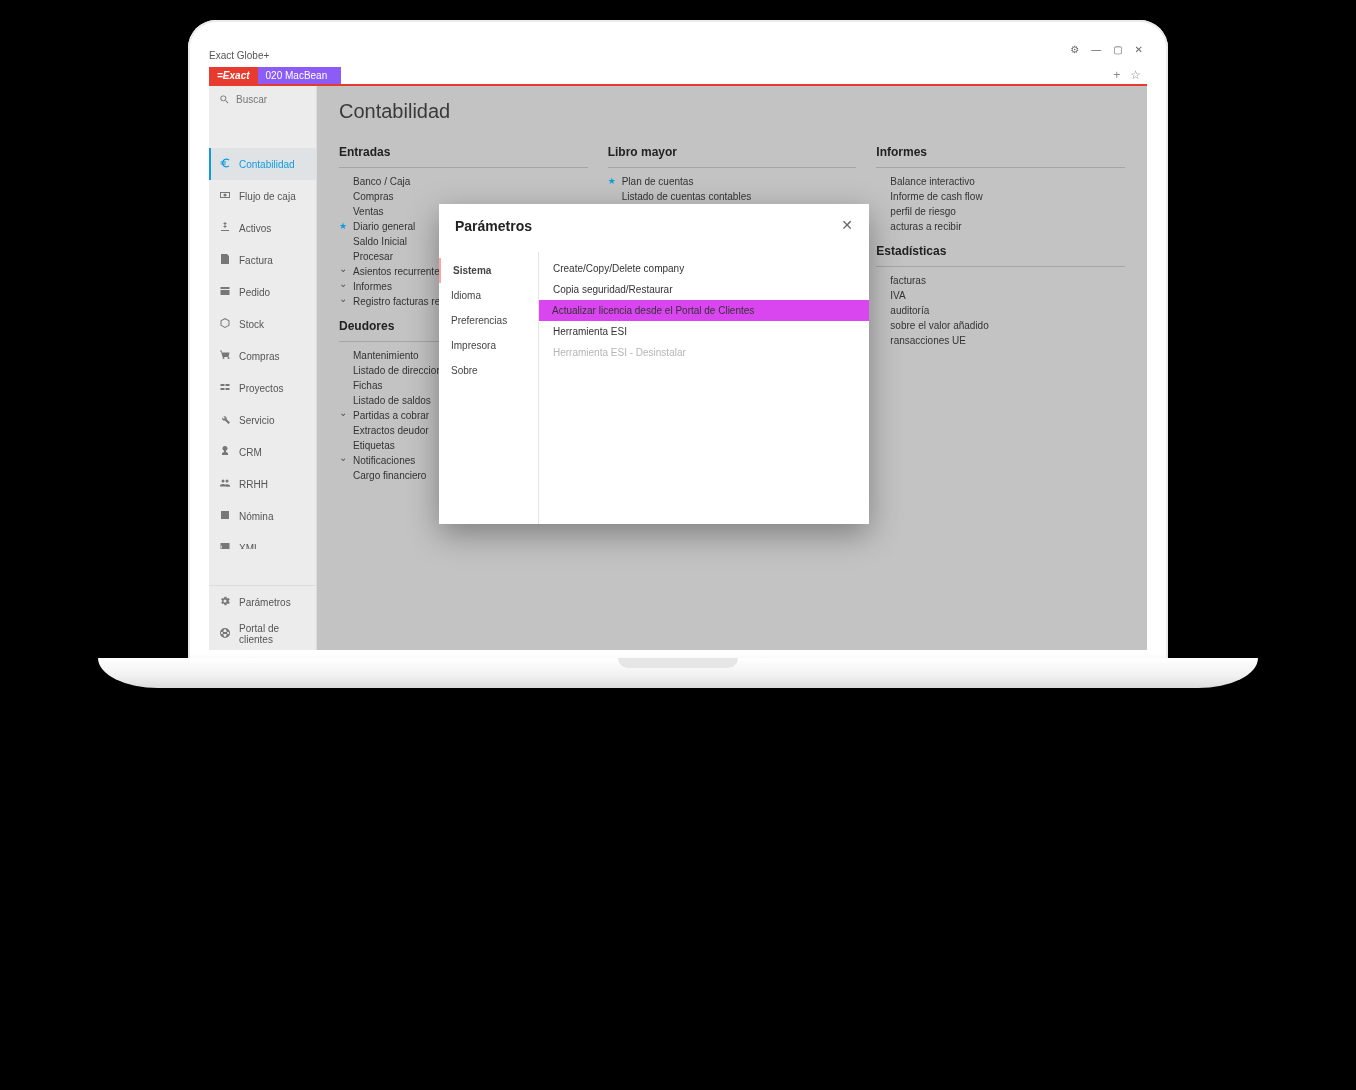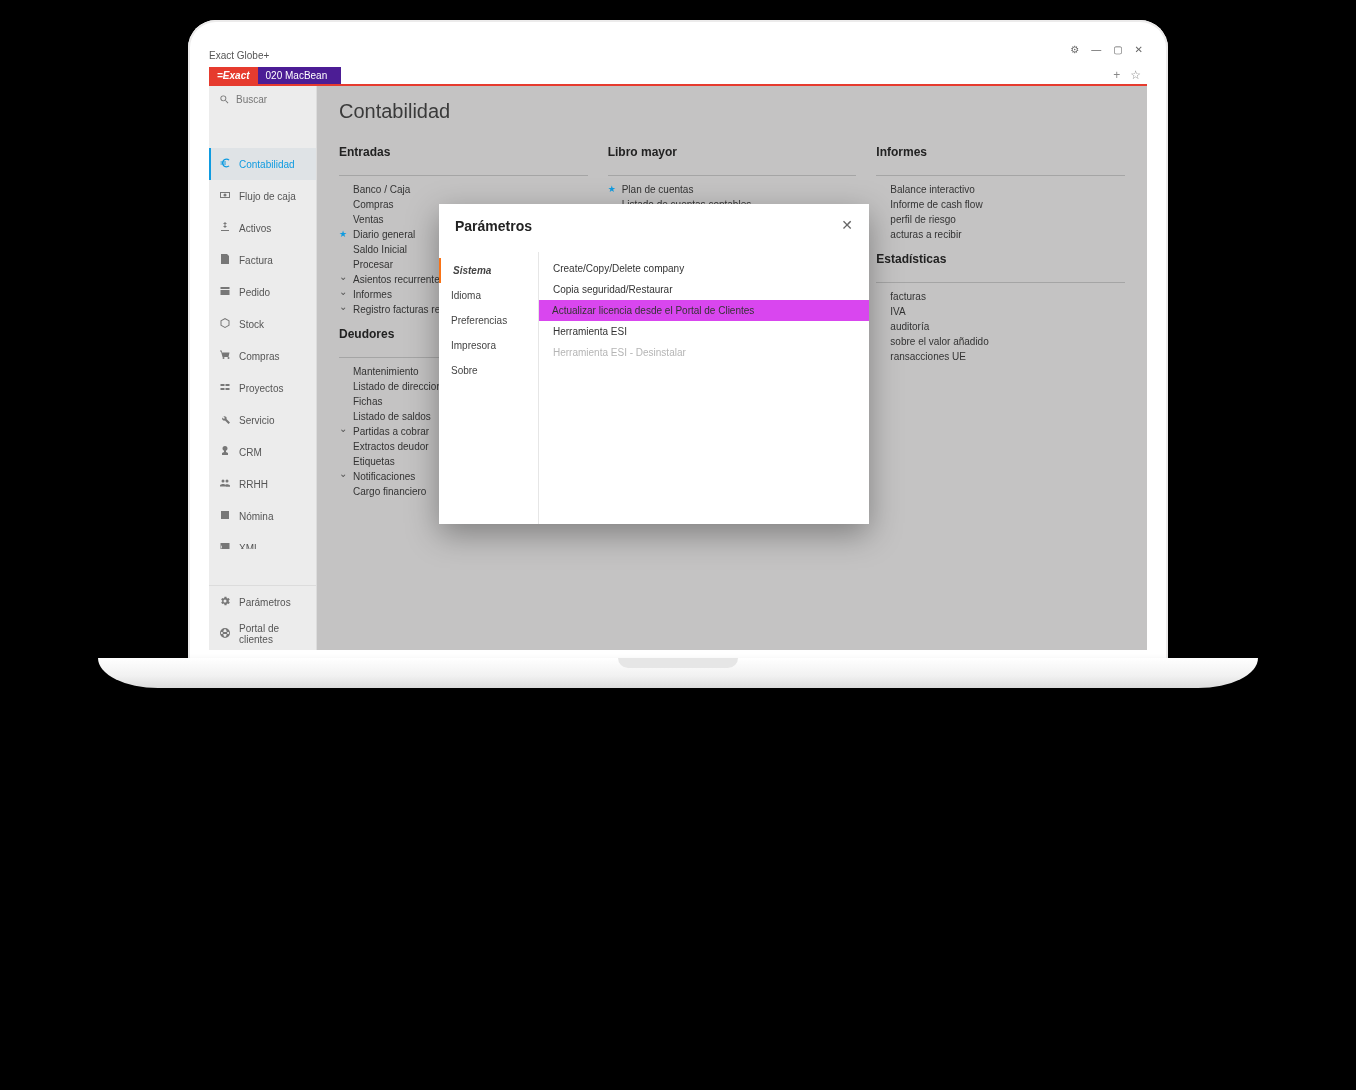--- a/index.html
+++ b/index.html
@@ -32,55 +32,55 @@
   }
   
   
   .titlebar { height:22px; display:flex; align-items:center; justify-content:flex-start; font-size:10px; color:#555; position:relative;}
   .win-controls { position:absolute; right:4px; top:0; display:flex; gap:12px; font-size:10px; color:#666;}
   .win-controls span { cursor:pointer; }
   
   
   .tabstrip { height:20px; background:#fff; display:flex; align-items:flex-end; border-bottom:2px solid #e63b2e; position:relative;}
   .brand-tab { background:#e63b2e; color:#fff; font-size:10px; font-weight:bold; padding:3px 8px; font-style:italic;}
-  .company-tab { background:#4c1d95; color:#fff; font-size:10px; padding:3px 14px 3px 8px;}
+  .company-tab { background:#8b5cf6; color:#fff; font-size:10px; padding:3px 14px 3px 8px;}
   .tab-actions { position:absolute; right:6px; bottom:2px; display:flex; gap:10px; color:#888; font-size:12px;}
   
   .app-body { position:absolute; top:42px; left:0; right:0; bottom:0; display:flex; }
   
   
   .sidebar { width:108px; background:#ececec; border-right:1px solid #dcdcdc; display:flex; flex-direction:column;gap:36px;}
   .search-row { height:26px; display:flex; align-items:center; padding:0 10px; font-size:10px; color:#777;}
   .search-row svg { width:11px; height:11px; margin-right:6px; fill:#777;}
   .sb-item { height:32px; display:flex; align-items:center; padding:0 10px; font-size:10px; color:#555; cursor:pointer; gap:8px;}
   .sb-item.active { background:#dfe3e6; color:#0f9be0; border-left:2px solid #0f9be0; padding-left:8px; font-weight:500;}
   .sb-item svg { width:12px; height:12px; fill:#777; flex-shrink:0;}
   .sb-item.active svg { fill:#0f9be0;}
   .sb-scroll { flex:1; overflow:hidden;}
   .sb-bottom { border-top:1px solid #dcdcdc;}
   
   
   .main { flex:1; background:#c4c3c3; position:relative; padding:14px 22px; }
   .page-title { font-size:20px; color:#3a3a3a; font-weight:400; margin-bottom:12px;}
   .columns { display:flex; gap:20px;}
   .col { flex:1; }
-  .sec-title { font-size:12px; font-weight:700; color:#222; border-bottom:1px solid #a5a5a5; padding-bottom:16px; margin-bottom:6px; margin-top:10px;}
+  .sec-title { font-size:12px; font-weight:700; color:#222; border-bottom:1px solid #a5a5a5; padding-bottom:8px; margin-bottom:6px; margin-top:10px;}
   .link-row { font-size:10px; color:#333; padding:2px 0 2px 14px; position:relative;}
   .link-row.starred::before { content:"★"; position:absolute; left:0; color:#0f9be0; font-size:9px;}
   .link-row.chev::before { content:"⌄"; position:absolute; left:0; color:#555; font-size:10px; top:-1px;}
   
   
   .modal { position:absolute; left:230px; top:160px; width:430px; height:320px; background:#fff; box-shadow:0 10px 30px rgba(0,0,0,.35);}
   .modal-head { padding:14px 16px 10px; display:flex; justify-content:space-between; align-items:flex-start;}
   .modal-title { font-size:14px; font-weight:600; color:#222;}
   .modal-close { font-size:14px; color:#666; cursor:pointer; line-height:1;}
   .modal-body { display:flex; position:absolute; top:48px; left:0; right:0; bottom:0;}
   .modal-nav { width:100px; border-right:1px solid #e6e6e6; padding-top:6px;}
   .modal-nav-item { font-size:10px; padding:7px 12px; color:#444; cursor:pointer;}
-  .modal-nav-item.active { font-weight:700; border-left:2px solid #f97316; font-style:italic;}
+  .modal-nav-item.active { font-weight:700; border-left:2px solid #fca5a5; }
   .modal-list { flex:1; padding-top:6px;}
   .modal-list-item { font-size:10px; padding:5px 14px; color:#333; cursor:pointer;}
   .modal-list-item.hover { background:#d946ef;padding-left:13px;}
   .modal-list-item.disabled { color:#b5b5b5; cursor:default;}
 </style>
 </head>
 <body>
 
 <div class="shadow-blob"></div>
 

